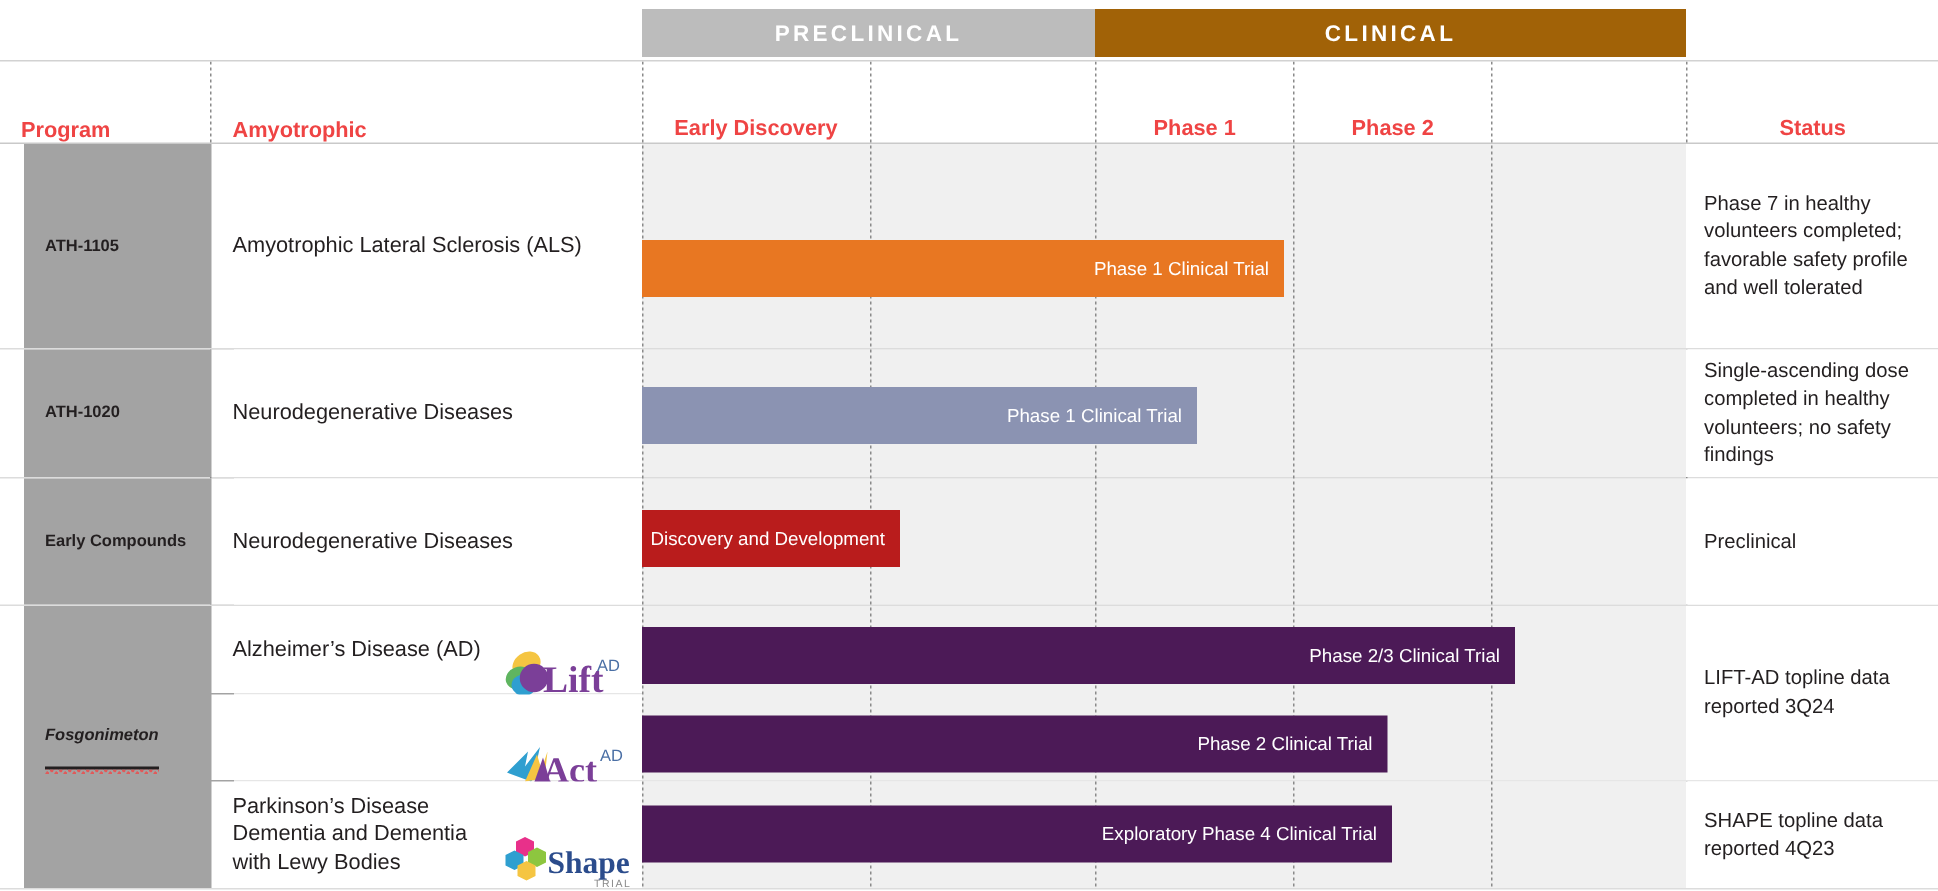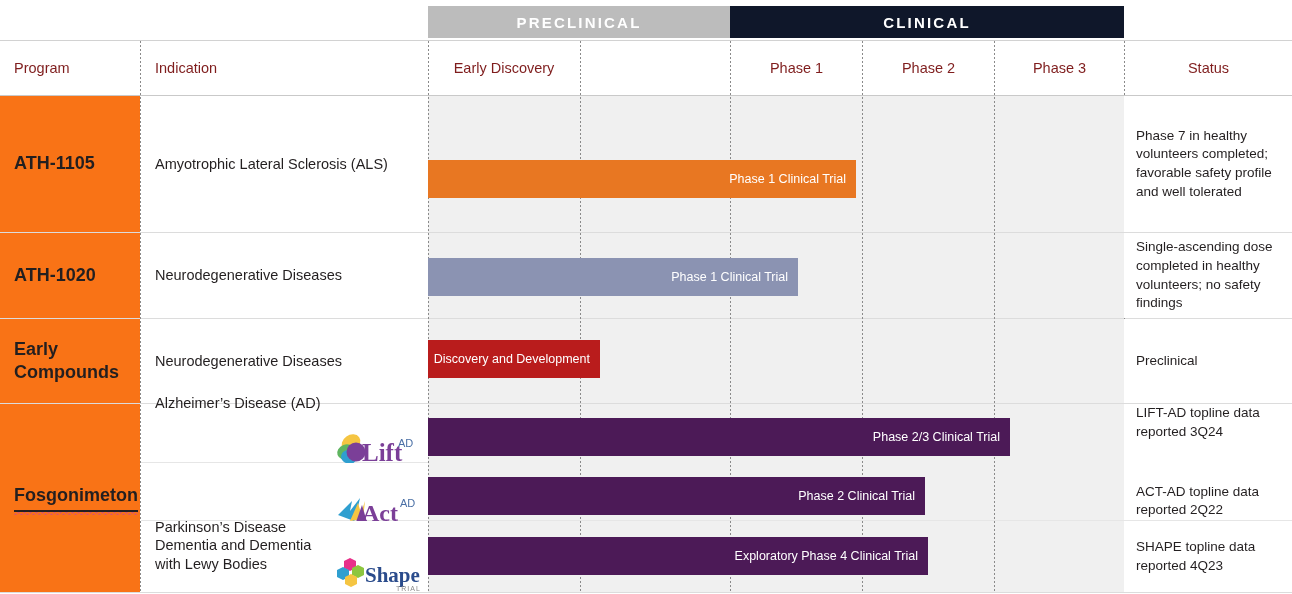--- a/index.html
+++ b/index.html
@@ -11,69 +11,69 @@
   }
   #pipeline{position:relative;width:1292px;height:594px;overflow:hidden;background:#fff;}
 
   
   .group-band{
     position:absolute;top:6px;height:32px;
     display:flex;align-items:center;justify-content:center;
     color:#ffffff;font-weight:bold;font-size:15px;letter-spacing:2.2px;
   }
   .group-preclinical{left:428px;width:302px;background:#bcbcbc;}
-  .group-clinical{left:730px;width:394px;background:#0f172a;}
+  .group-clinical{left:730px;width:394px;background:#a16207;}
 
   
   .hdr-rule-top{position:absolute;left:0;top:40px;width:1292px;height:1px;background:#d2d2d2;}
   .hdr-rule-bottom{position:absolute;left:0;top:95px;width:1292px;height:1px;background:#c9c9c9;}
   .hdr-cell{
     position:absolute;top:41px;height:54px;
-    display:flex;align-items:center;
-    font-weight:normal;font-size:14.5px;color:#7f1d1d;
+    display:flex;align-items:flex-end;
+    font-weight:bold;font-size:14.5px;color:#ef4444;
     box-sizing:border-box;
   }
   .hdr-cell.center{justify-content:center;text-align:center;line-height:1.15;}
   .hdr-cell.left{justify-content:flex-start;padding-left:14px;}
 
   
   .vsep{
     position:absolute;width:1px;
     background-image:linear-gradient(to bottom,#8a8a8a 0 2px, rgba(0,0,0,0) 2px 4px);
     background-size:1px 4px;
   }
   .row-rule{position:absolute;left:0;width:1292px;height:1px;background:#dcdcdc;}
   .row-rule.soft{background:#e6e6e6;}
 
   
   .phase-field{position:absolute;left:428px;width:696px;background:#f0f0f0;}
 
   .cell-program{
-    position:absolute;left:0;width:140px;
+    position:absolute;left:16px;width:140px;
     display:flex;align-items:center;padding-left:14px;
-    font-weight:bold;font-size:18px;line-height:1.3;
-    box-sizing:border-box;background:#f97316;
-  }
-  .cell-program .underlined{border-bottom:2px solid #231f20;padding-bottom:3px;position:relative;}
+    font-weight:bold;font-size:11px;line-height:1.3;
+    box-sizing:border-box;background:#a3a3a3;
+  }
+  .cell-program .underlined{border-bottom:2px solid #231f20;padding-bottom:13px;position:relative;font-style:italic;}
   .cell-program .underlined::after{
     content:"";position:absolute;left:0;right:0;bottom:-5px;height:3px;
     background-image:
       radial-gradient(circle at 1.5px 2.6px, #e05a5a 1.1px, rgba(0,0,0,0) 1.3px),
       radial-gradient(circle at 4.5px 0.6px, #e05a5a 1.1px, rgba(0,0,0,0) 1.3px);
     background-size:6px 3px;background-repeat:repeat-x;
   }
 
   .cell-indication{
     position:absolute;left:141px;width:287px;
     display:flex;align-items:center;
     padding:0 6px 0 14px;
     font-size:14.5px;line-height:1.28;color:#231f20;
     box-sizing:border-box;background:#fff;
   }
-  .indication-inner{display:flex;align-items:flex-start;width:100%;gap:4px;}
+  .indication-inner{display:flex;align-items:center;width:100%;gap:4px;}
   .indication-text{flex:1 1 auto;}
   .logo-slot{flex:0 0 auto;width:88px;height:42px;position:relative;margin-top:36px;}
 
   .cell-status{
     position:absolute;left:1124px;width:168px;
     display:flex;flex-direction:column;justify-content:center;
     padding:0 10px 0 12px;
     font-size:13.5px;line-height:1.38;color:#231f20;
     box-sizing:border-box;background:#fff;
   }
@@ -104,33 +104,30 @@
     <span>CLINICAL</span>
   </div>
 
   <div class="hdr-rule-top"></div>
   <div class="hdr-rule-bottom"></div>
 
   <div class="hdr-cell left" style="left:0;width:140px;">
     <span>Program</span>
   </div>
   <div class="hdr-cell left" style="left:141px;width:287px;">
-    <span>Indication</span>
+    <span>Amyotrophic</span>
   </div>
   <div class="hdr-cell center" style="left:429px;width:150px;">
     <span>Early Discovery</span>
   </div>
   <div class="hdr-cell center" style="left:731px;width:131px;">
     <span>Phase 1</span>
   </div>
   <div class="hdr-cell center" style="left:863px;width:131px;">
     <span>Phase 2</span>
-  </div>
-  <div class="hdr-cell center" style="left:995px;width:129px;">
-    <span>Phase 3</span>
   </div>
   <div class="hdr-cell center" style="left:1125px;width:167px;">
     <span>Status</span>
   </div>
 
   <div class="phase-field" style="top:96px;height:136px;"></div>
   <div class="phase-field" style="top:233px;height:85px;"></div>
   <div class="phase-field" style="top:319px;height:84px;"></div>
   <div class="phase-field" style="top:404px;height:116px;"></div>
   <div class="phase-field" style="top:521px;height:71px;"></div>
@@ -250,19 +247,18 @@
   </div>
   <div class="bar" style="left:428px;width:497px;top:477px;background:#4c1a57;">
     <span>Phase 2 Clinical Trial</span>
   </div>
   <div class="bar" style="left:428px;width:500px;top:537px;background:#4c1a57;">
     <span>Exploratory Phase 4 Clinical Trial</span>
   </div>
 
   <div class="cell-status" style="top:404px;height:116px;gap:28px;">
     <p>LIFT-AD topline data reported 3Q24</p>
-    <p>ACT-AD topline data reported 2Q22</p>
   </div>
   <div class="cell-status" style="top:521px;height:71px;">
     <p>SHAPE topline data reported 4Q23</p>
   </div>
 
 </div>
 
 </body></html>

